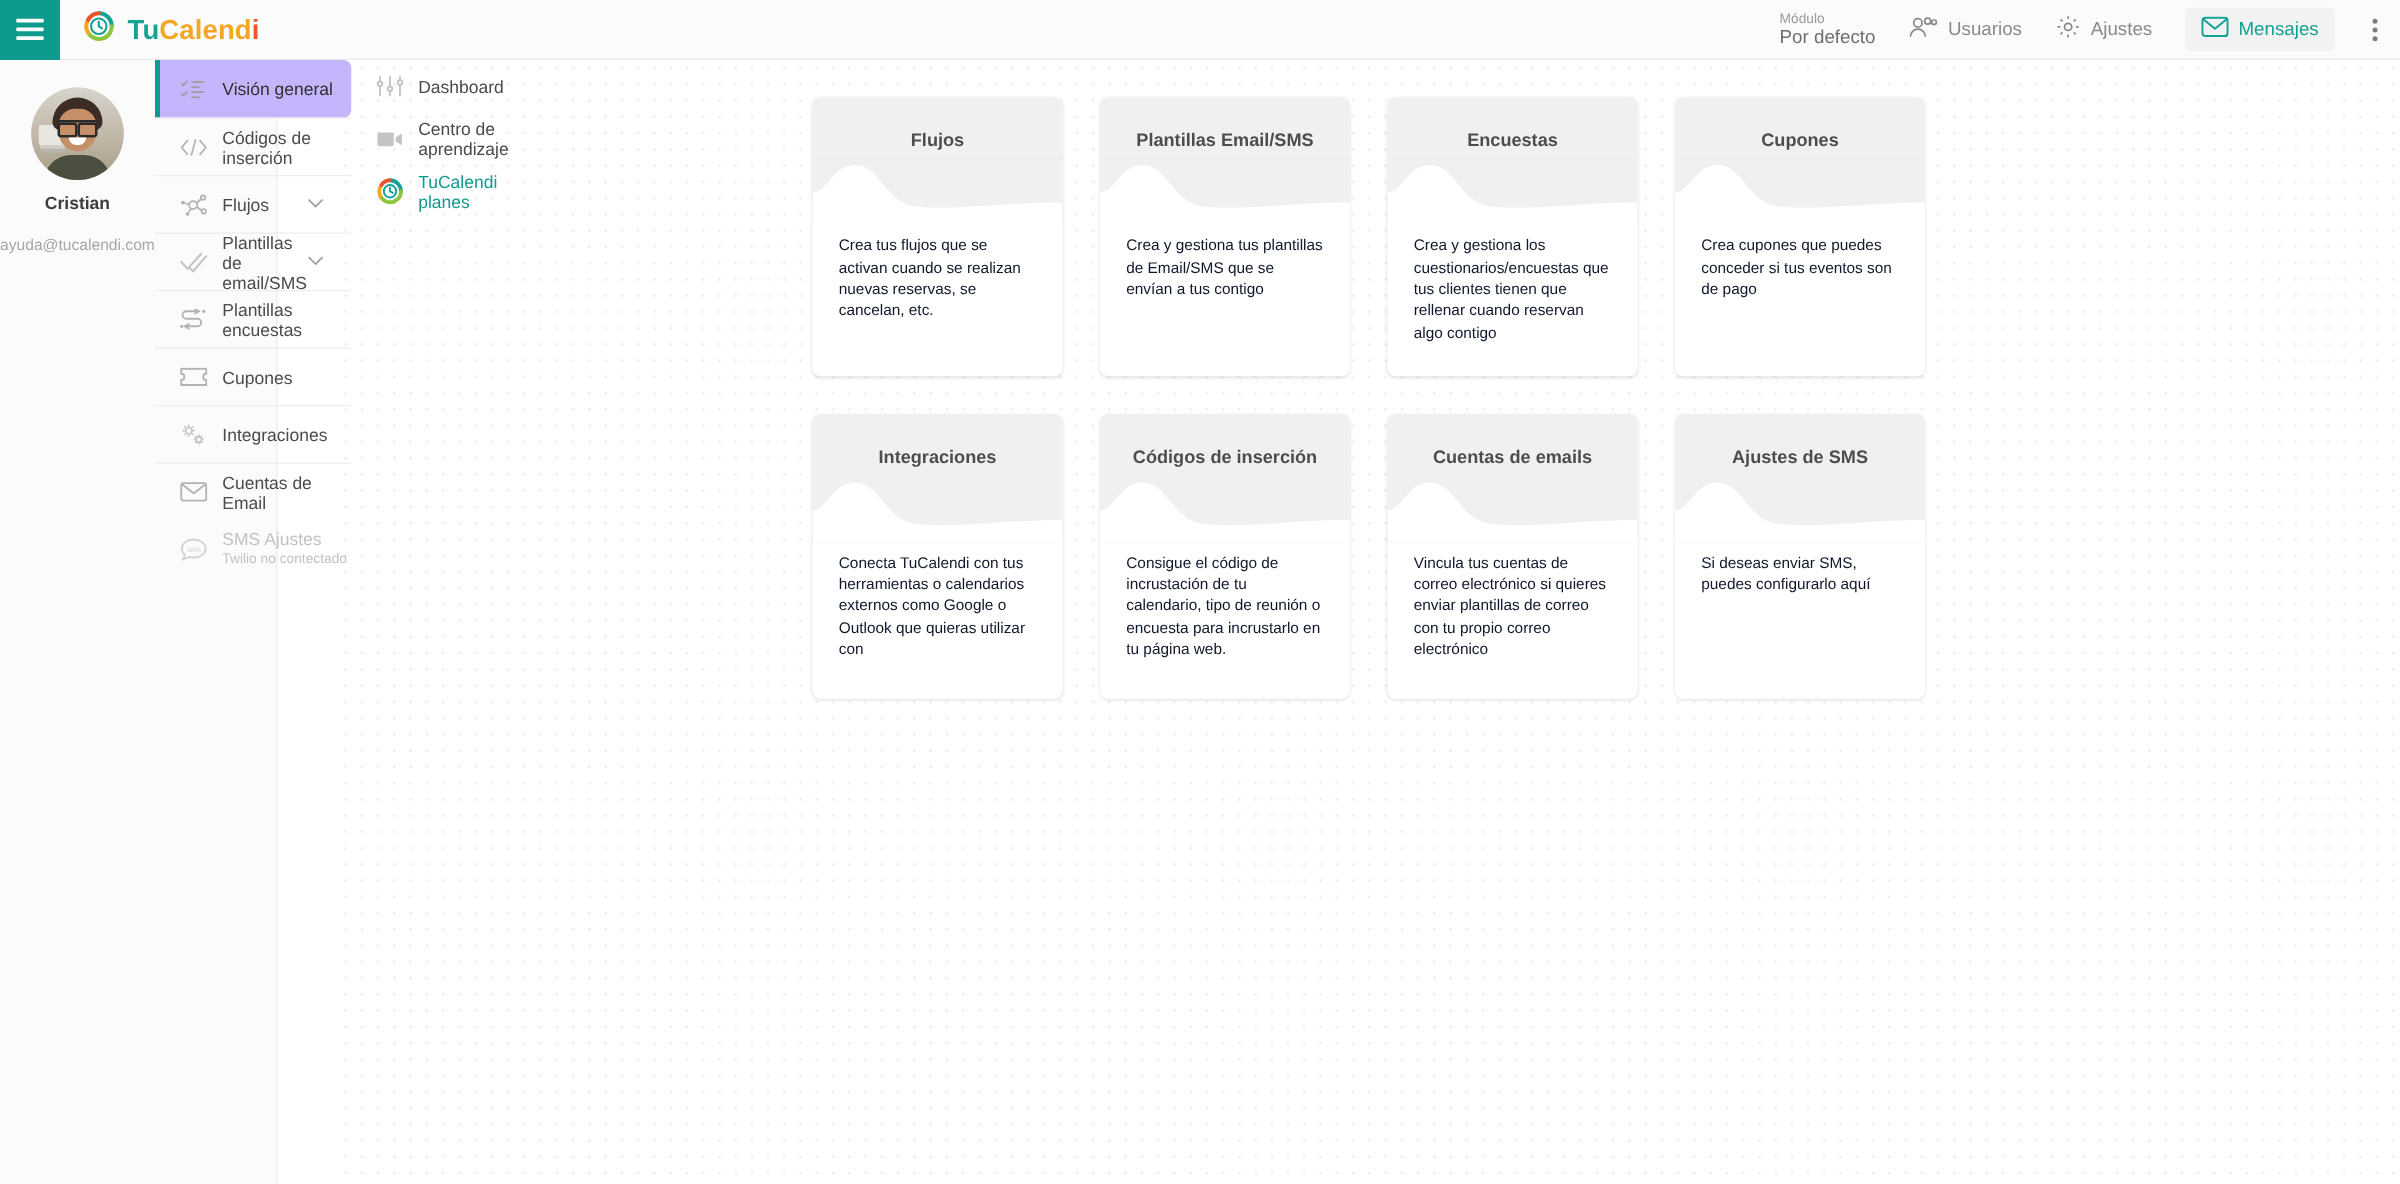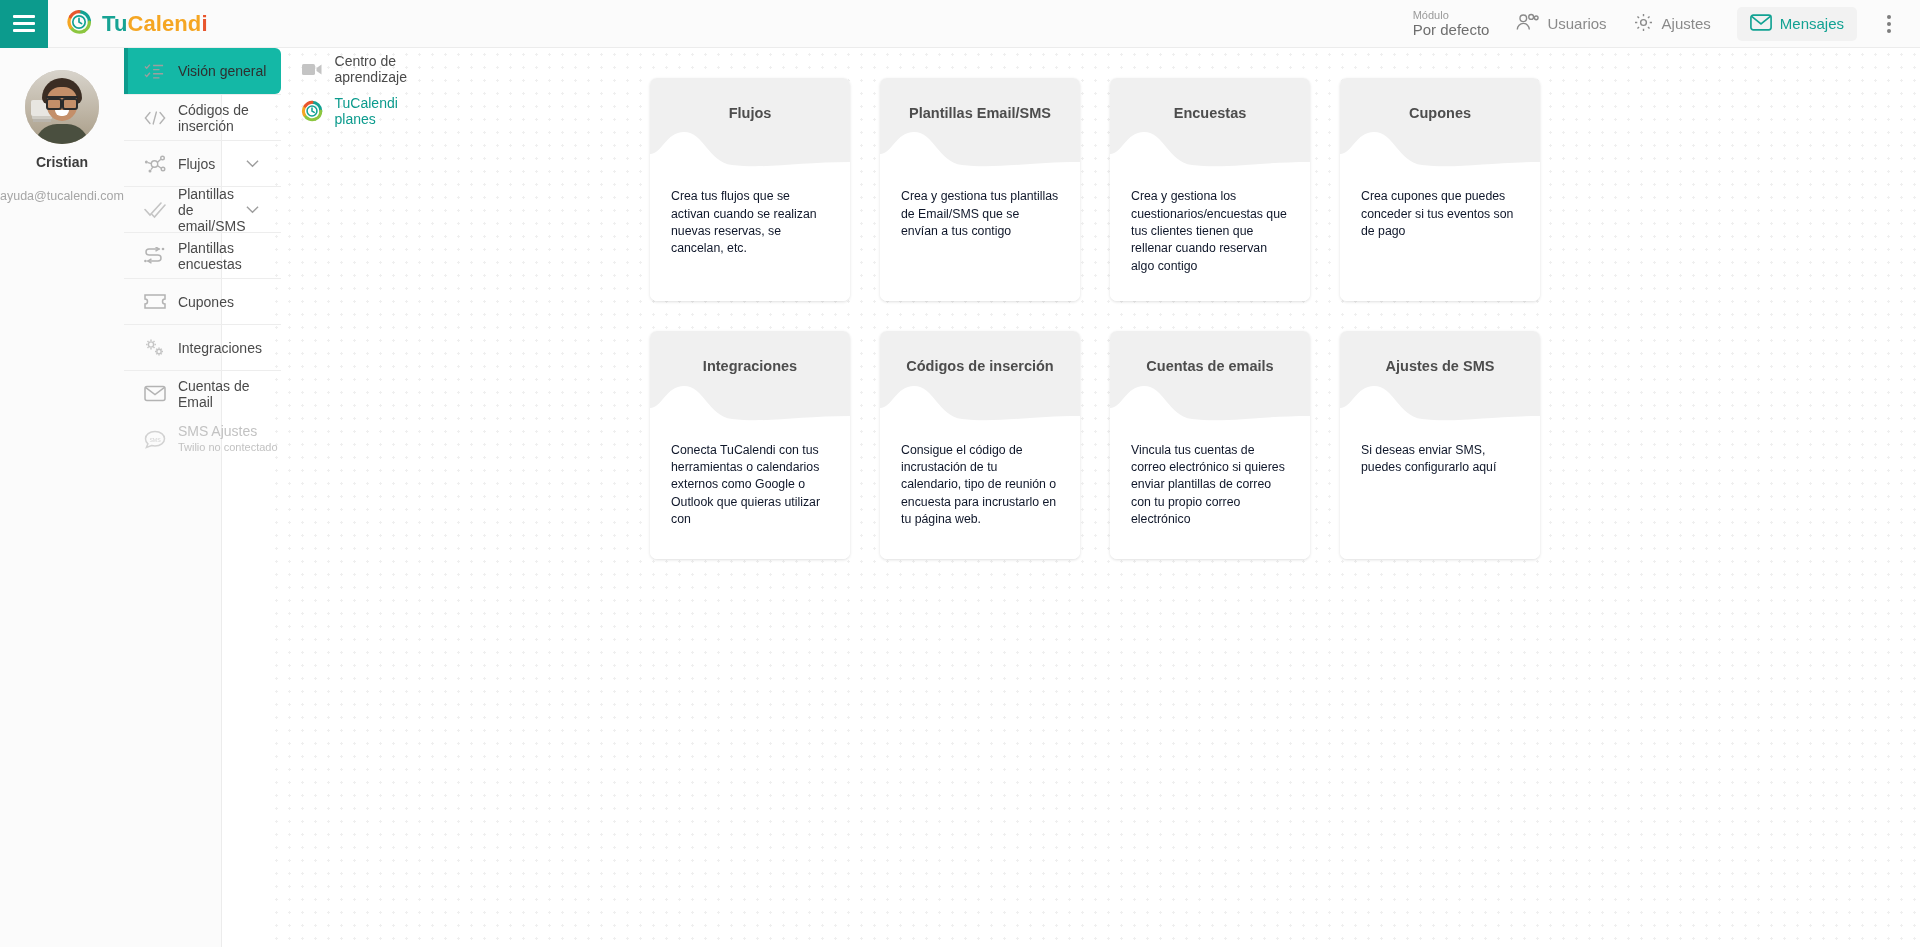--- a/index.html
+++ b/index.html
@@ -27,21 +27,21 @@
     gap: 4px; cursor: pointer; flex: 0 0 48px;
   }
   #hamburger span { display:block; width: 22px; height: 3px; background: #fff; border-radius: 1px; }
 
   #brand { display: flex; align-items: center; gap: 10px; margin-left: 18px; cursor: pointer; }
   .brand-text { font-size: 22px; font-weight: bold; letter-spacing: .1px; }
   .brand-text .t1 { color: #17a394; }
   .brand-text .t2 { color: #f5a623; }
   .brand-text .t3 { color: #e8552d; }
 
-  #topright { margin-left: auto; display: flex; align-items: center; gap: 26px; padding-right: 25px; }
+  #topright { margin-left: auto; display: flex; align-items: center; gap: 26px; padding-right: 14px; }
   .module-box { line-height: 1.15; text-align: left; cursor: pointer; }
   .module-label { font-size: 11px; color: #9a9a9a; }
   .module-value { font-size: 15px; color: #6e6e6e; }
   .top-item { display: flex; align-items: center; gap: 8px; color: #8a8a8a; font-size: 15px; cursor: pointer; }
   .top-item.msg {
     background: #f2f2f2; border-radius: 5px;
     padding: 7px 13px; color: #12a293;
   }
   #kebab { display: flex; flex-direction: column; gap: 3px; padding: 6px 4px; cursor: pointer; }
   #kebab i { width: 4px; height: 4px; border-radius: 50%; background: #7d7d7d; display: block; }
@@ -74,21 +74,21 @@
   #pmail { font-size: 12.5px; color: #a6a6a6; margin-top: 19px; }
 
   .nav-item {
     display: flex; align-items: center;
     height: 46px; padding-left: 20px;
     border-top: 1px solid #ededed;
     color: #4a4a4a; font-size: 14px;
     cursor: pointer; position: relative;
   }
   .nav-item .ic { width: 34px; flex: 0 0 34px; display:flex; align-items:center; justify-content:flex-start; color:#b3b3b3; }
-  .nav-item.active { background: #14b8a6; border-radius: 0 6px 6px 0; border-top-color: transparent; }
+  .nav-item.active { background: #c4b5fd; border-radius: 0 6px 6px 0; border-top-color: transparent; }
   .nav-item.active:before { content:""; position:absolute; left:0; top:0; bottom:0; width:4px; background:#0c9b8d; }
   .nav-item.active .lbl { color: #2f2f2f; }
   .nav-item.nb { border-top: none; }
   .nav-item .chev { margin-left: auto; margin-right: 22px; color:#9e9e9e; font-size: 11px; }
   .nav-item.disabled .lbl, .nav-item.disabled .sub { color: #c2c2c2; }
   .nav-item.disabled .ic { color: #d2d2d2; }
   .stack { display:flex; flex-direction: column; line-height:1.25; }
   .sub { font-size: 11px; color: #b0b0b0; }
   #navmid { flex: 1 1 auto; }
   #navbottom { padding-bottom: 16px; }
@@ -336,20 +336,31 @@
         </svg>
       </span>
       <span class="stack">
         <span class="lbl">SMS Ajustes</span>
         <span class="sub">Twilio no contectado</span>
       </span>
     </div>
   </div>
 
   <div id="navbottom">
+    <div class="nav-item">
+      <span class="ic">
+        <svg width="22" height="18" viewBox="0 0 22 18" fill="none" stroke="#c4c4c4" stroke-width="1.5">
+          <path d="M3 1v4M3 9v8M11 1v8M11 13v4M19 1v3M19 8v9"></path>
+          <circle cx="3" cy="7" r="1.8"></circle>
+            <circle cx="11" cy="11" r="1.8"></circle>
+            <circle cx="19" cy="6" r="1.8"></circle>
+        </svg>
+      </span>
+      <span class="lbl">Dashboard</span>
+    </div>
 
     <div class="nav-item">
       <span class="ic">
         <svg width="22" height="15" viewBox="0 0 22 15" fill="#c4c4c4">
           <rect x="1" y="2" width="13" height="11" rx="1.6"></rect>
           <path d="M15.5 6 20.5 2.6v9.8L15.5 9z"></path>
         </svg>
       </span>
       <span class="lbl">Centro de aprendizaje</span>
     </div>

